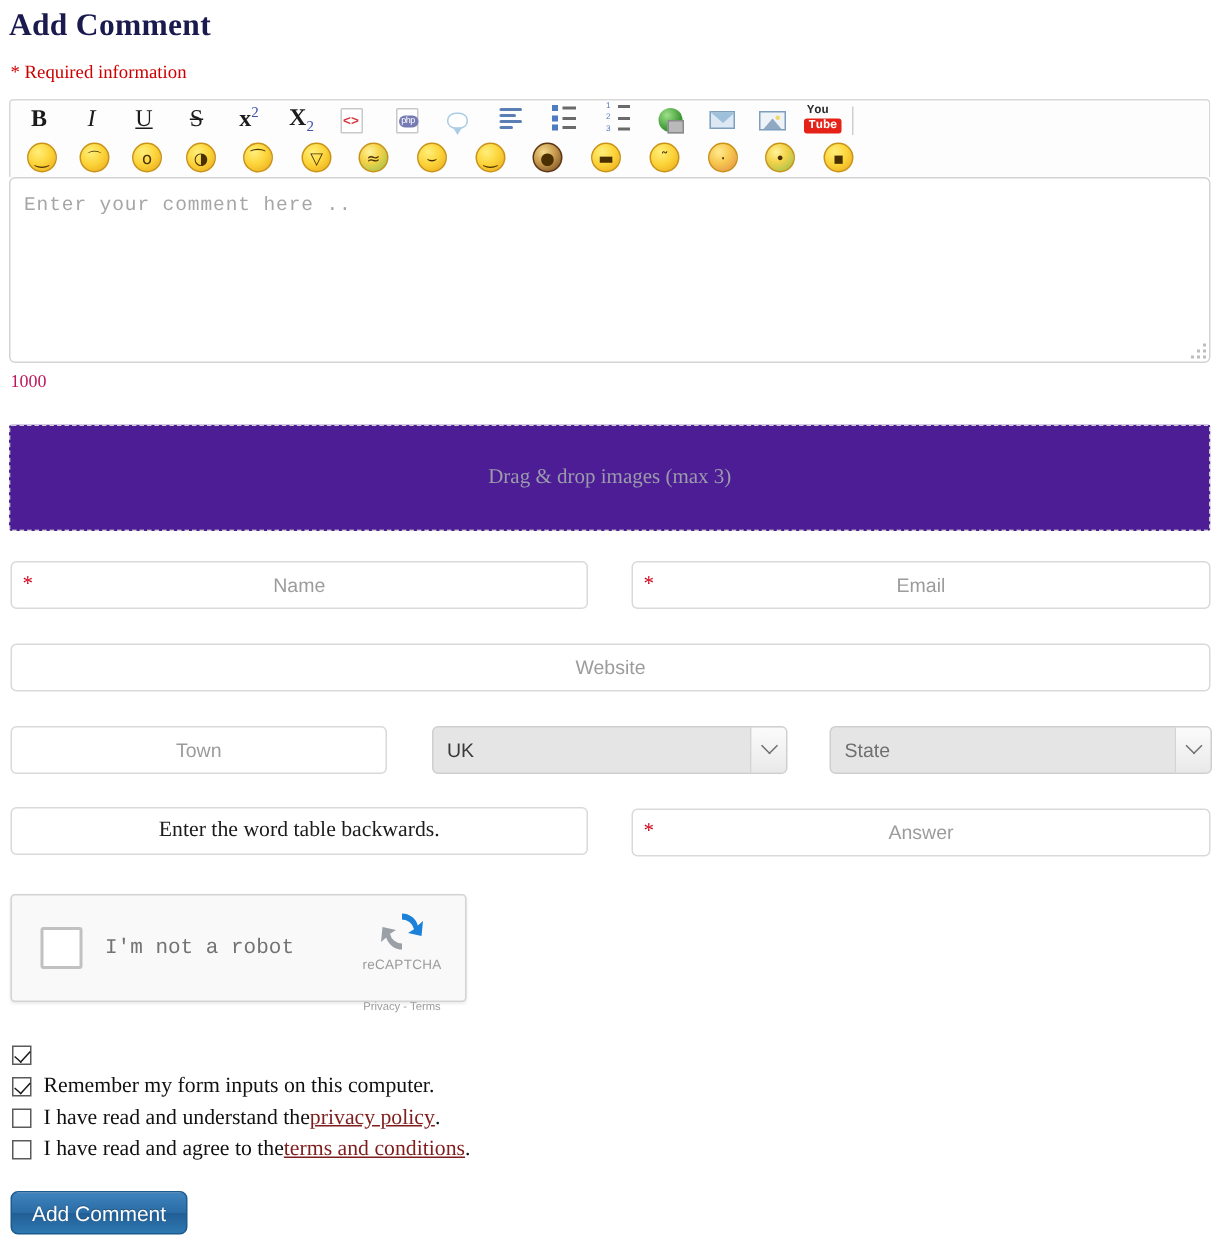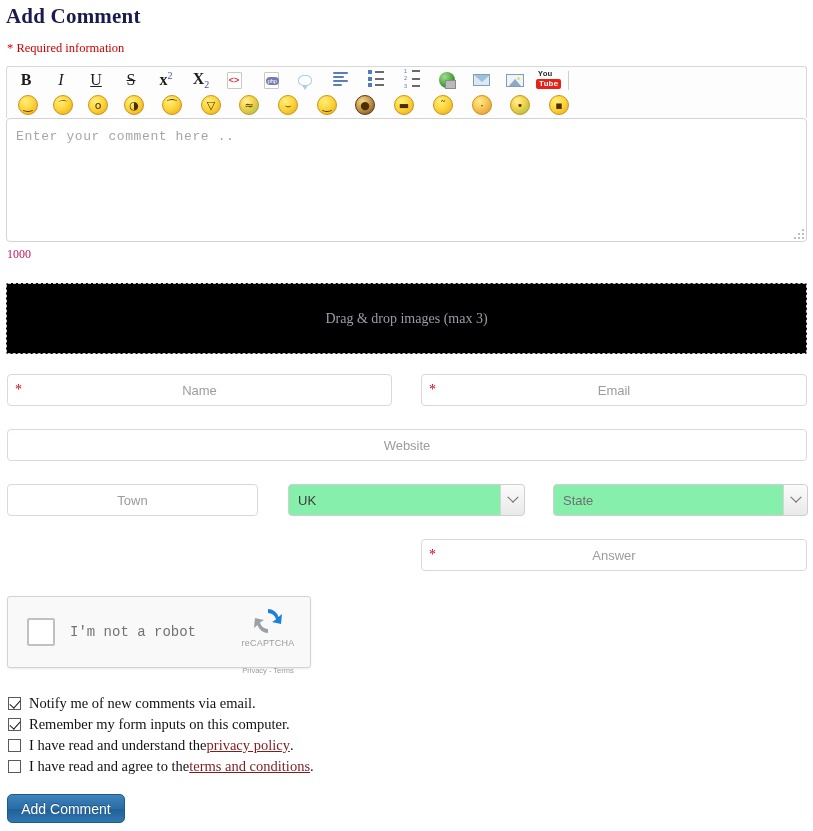--- a/index.html
+++ b/index.html
@@ -192,21 +192,21 @@
     font-family: "Liberation Serif", serif;
     font-size: 12px; color: #be185d;
   }
 
   
   .dropzone {
     position: absolute; left: 6px; top: 283px;
     width: 801px; height: 71px;
     border: 1px dashed #cfcfcf; border-radius: 2px;
     display: flex; align-items: center; justify-content: center;
-    background: #000000;
+    background: #4c1d95;
   }
   .dropzone span {
     font-family: "Liberation Serif", serif;
     font-size: 14px; color: #9b9bab;
   }
 
   
   .fld {
     position: absolute; height: 32px;
     border: 1px solid #d9d9d9; border-radius: 4px;
@@ -226,21 +226,21 @@
   .fld .qtext {
     position: absolute; left: 0; right: 0; top: 50%;
     transform: translateY(-50%); text-align: center;
     font-family: "Liberation Serif", serif;
     font-size: 14.5px; color: #1c1c1c;
   }
 
   .sel {
     position: absolute; height: 32px;
     border: 1px solid #cfcfcf; border-radius: 4px;
-    background: #86efac; cursor: pointer;
+    background: #e5e5e5; cursor: pointer;
   }
   .sel .val {
     position: absolute; left: 9px; top: 50%; transform: translateY(-50%);
     font-family: "Liberation Sans", sans-serif;
     font-size: 13px; color: #3a3a3a;
   }
   .sel .val.muted { color: #6f6f6f; }
   .sel .arrowbox {
     position: absolute; right: 0; top: 0; bottom: 0; width: 24px;
     background: linear-gradient(#fbfbfb, #e9e9e9);
@@ -472,20 +472,23 @@
         <span class="chev"></span>
       </span>
   </div>
   <div class="sel" style="left:553px;top:484px;width:255px;">
     <span class="val muted">State</span>
     <span class="arrowbox">
         <span class="chev"></span>
       </span>
   </div>
 
+  <div class="fld" style="left:7px;top:538px;width:385px;">
+    <span class="qtext">Enter the word table backwards.</span>
+  </div>
   <div class="fld" style="left:421px;top:539px;width:386px;">
     <span class="star">*</span>
     <span class="cph">Answer</span>
   </div>
 
   <div class="recaptcha">
     <div class="rc-box"></div>
     <div class="rc-label">I'm not a robot</div>
     <div class="rc-logo">
       <div class="rc-mark">
@@ -495,21 +498,20 @@
         </svg>
       </div>
       <div class="rc-name">reCAPTCHA</div>
       <div class="rc-terms">Privacy - Terms</div>
     </div>
   </div>
 
   <div class="checks">
     <div class="crow">
       <span class="cbox checked"></span>
-      <span>Notify me of new comments via email.</span>
     </div>
     <div class="crow">
       <span class="cbox checked"></span>
       <span>Remember my form inputs on this computer.</span>
     </div>
     <div class="crow">
       <span class="cbox"></span>
       <span>I have read and understand the </span>
         <span class="clink">privacy policy</span>
         <span>.</span>

